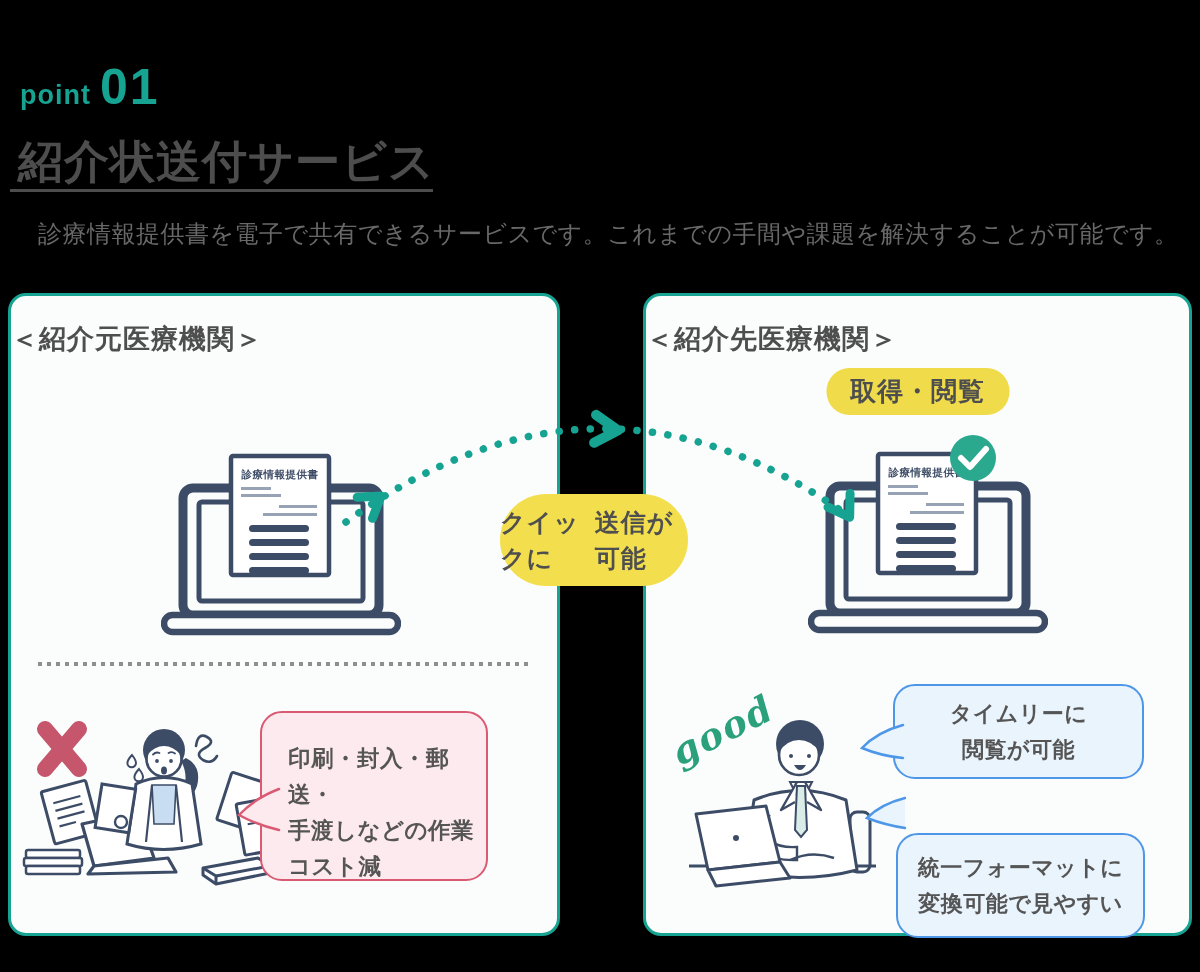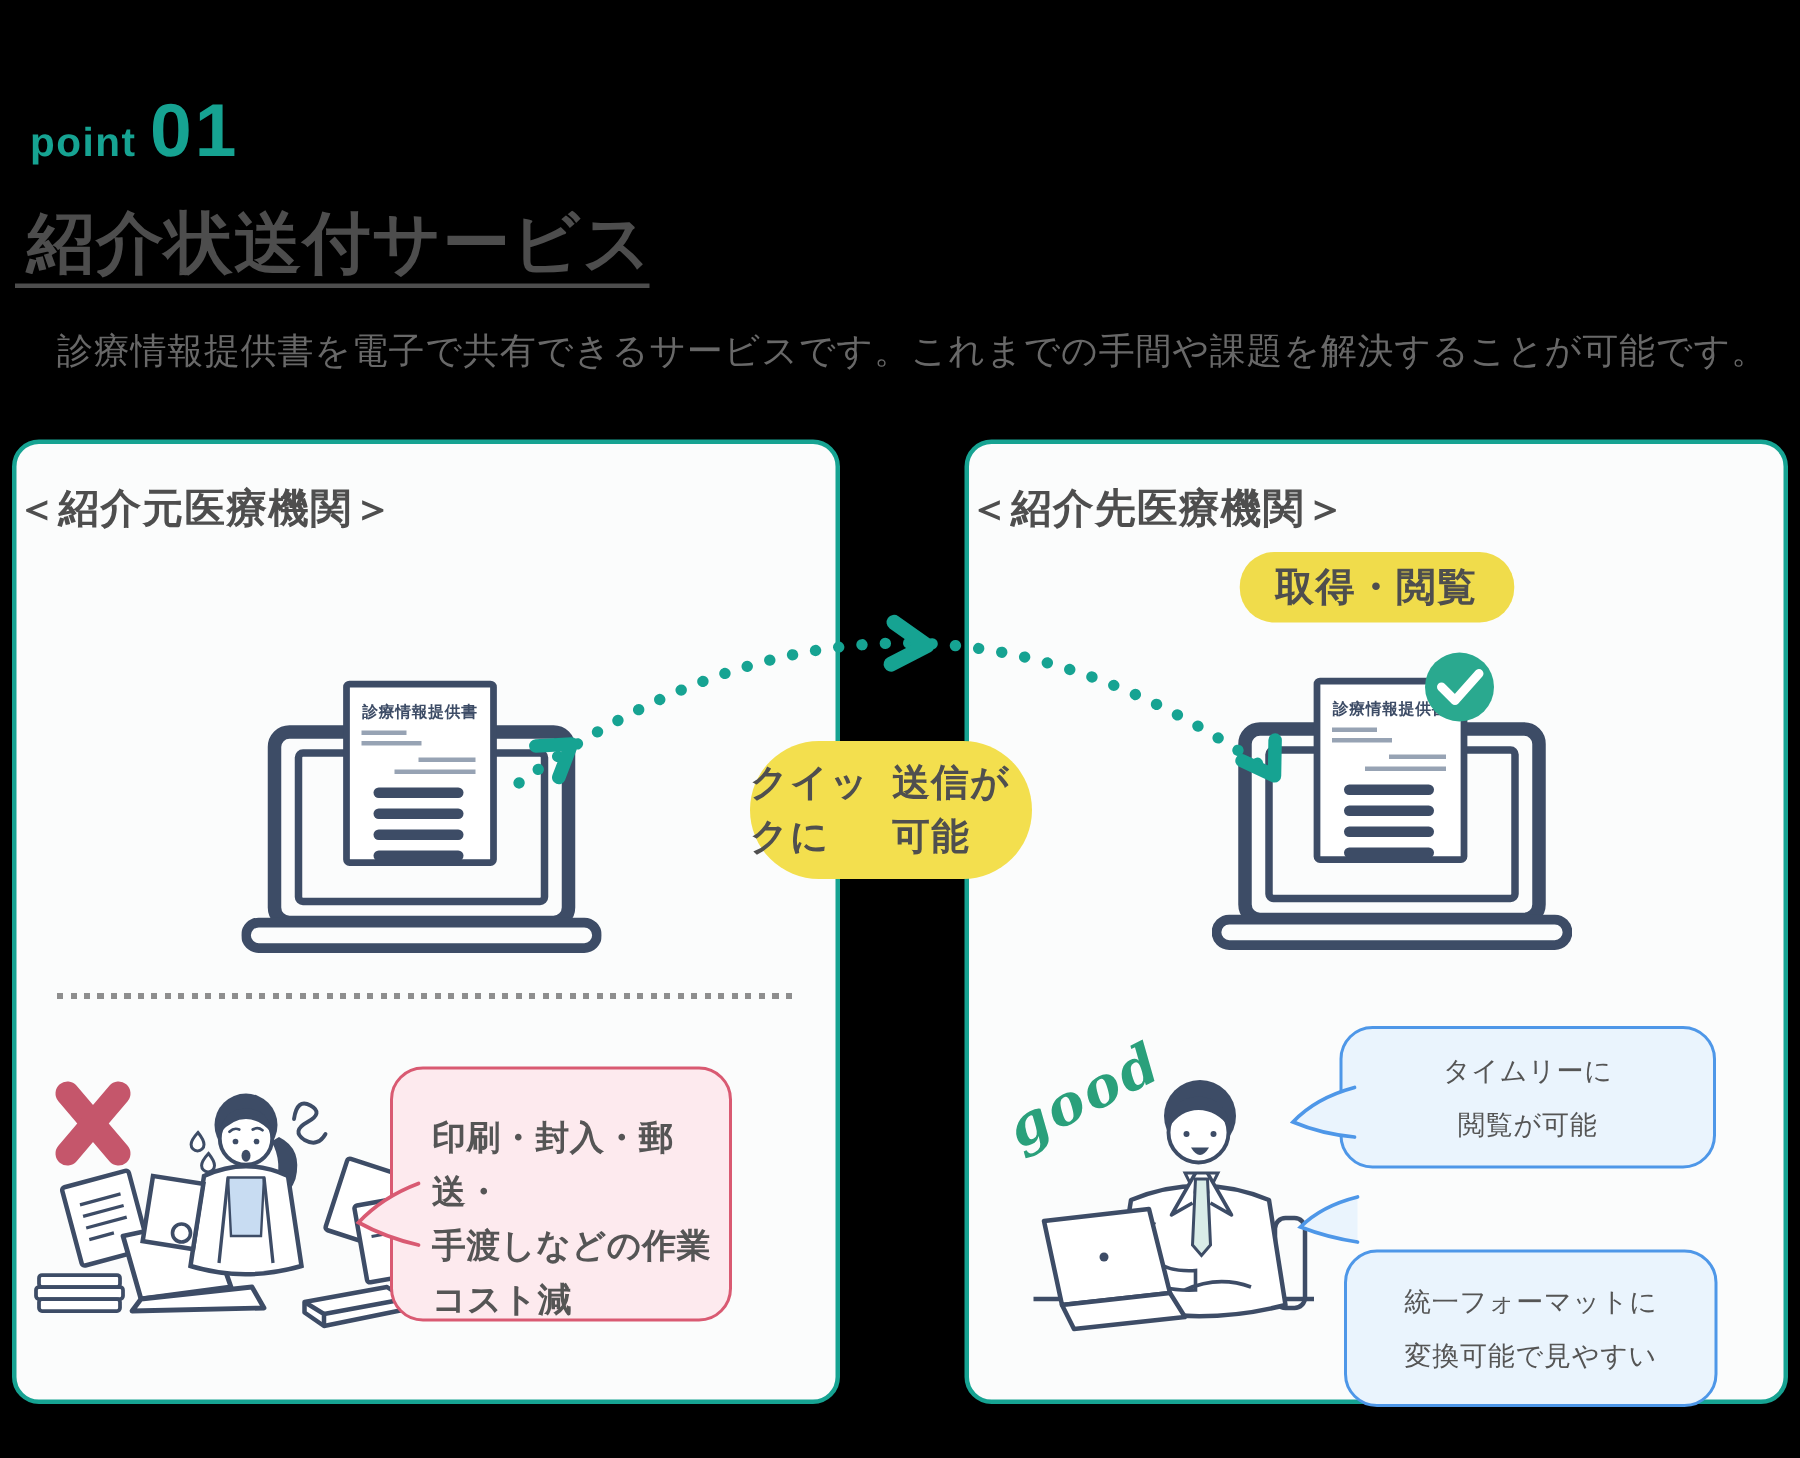--- a/index.html
+++ b/index.html
@@ -58,21 +58,21 @@
   .scene-left{left:7px;top:396px;width:270px;height:230px;}
   .scene-right{left:38px;top:406px;width:200px;height:190px;}
 
   
   .bubble{position:absolute;border-radius:22px;z-index:2;}
   .bubble-pink{left:249px;top:415px;width:228px;height:170px;background:var(--pink-fill);
                border:2.5px solid var(--pink-border);padding:28px 0 0 26px;}
   .bubble-pink .bubble-line{display:block;font-size:22.5px;font-weight:600;line-height:36px;color:#555;letter-spacing:0.5px;}
   .bubble-blue{background:var(--blue-fill);border:2.5px solid var(--blue-border);
                display:flex;flex-direction:column;justify-content:center;align-items:center;}
-  .bubble-blue .bubble-line{display:block;font-size:18px;font-weight:400;line-height:36px;color:#555;letter-spacing:0.5px;text-align:center;}
+  .bubble-blue .bubble-line{display:block;font-size:22px;font-weight:700;line-height:36px;color:#555;letter-spacing:0.5px;text-align:center;}
   .bubble-blue-1{left:247px;top:388px;width:251px;height:95px;}
   .bubble-blue-2{left:250px;top:493px;width:249px;height:105px;margin-top:44px;}
   .tail{position:absolute;z-index:3;overflow:visible;}
 
   .good-label{position:absolute;left:22px;top:412px;font-family:"DejaVu Serif","Liberation Serif",serif;
               font-style:italic;font-weight:bold;font-size:37px;color:var(--good-green);
               transform:rotate(-27deg);letter-spacing:2px;}
 
   
   .flow-arc{position:absolute;left:0;top:0;width:1200px;height:972px;z-index:5;pointer-events:none;}

